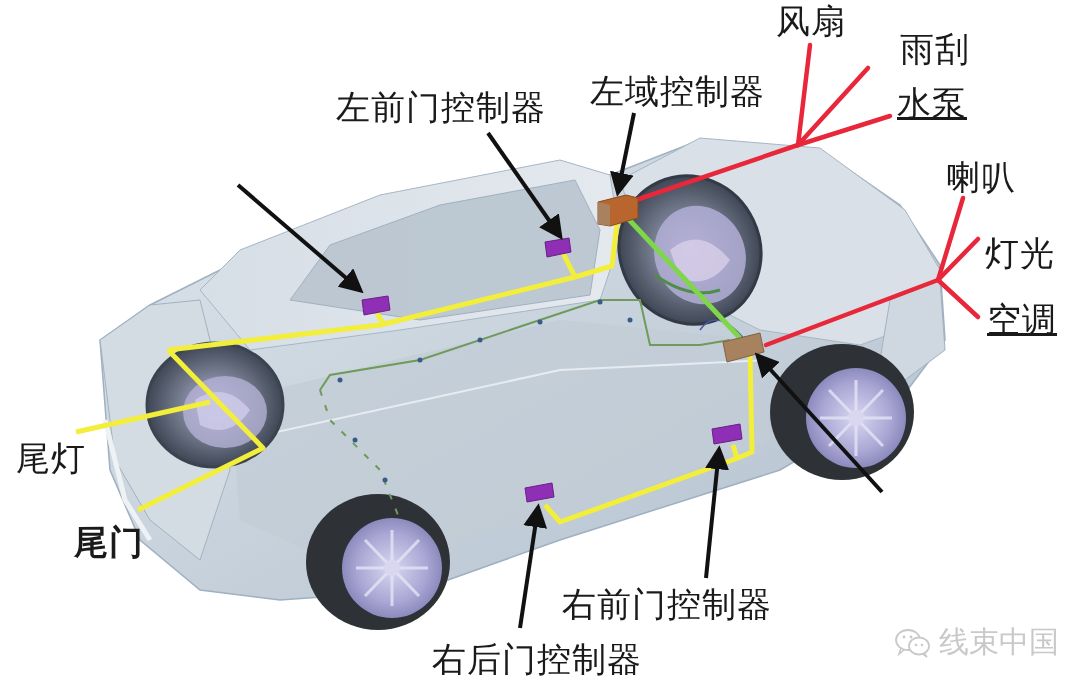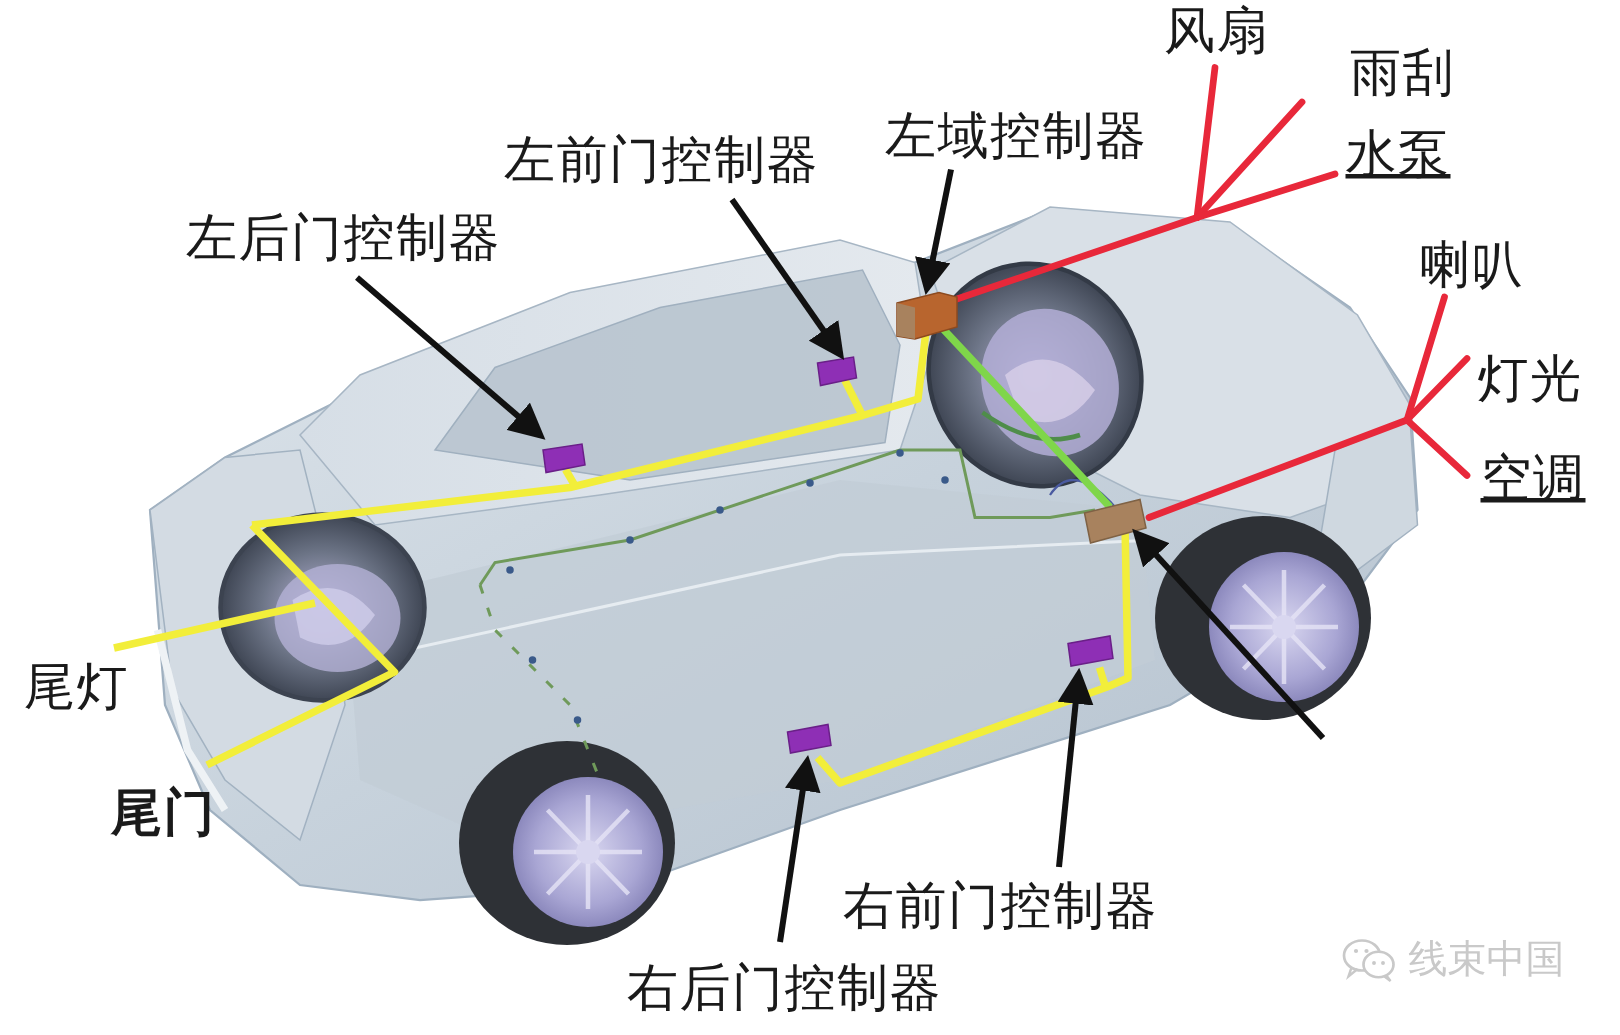--- a/index.html
+++ b/index.html
@@ -2,21 +2,21 @@
 <html><head>
 <meta charset="utf-8">
 <style>
   html, body { margin: 0; padding: 0; background: #ffffff; }
   body { width: 1080px; height: 690px; position: relative; overflow: hidden;
          font-family: "DejaVu Serif", "Liberation Serif", serif; }
   #stage { position: absolute; left: 0; top: 0; width: 1080px; height: 690px; }
   .label { position: absolute; font-size: 34px; color: #1a1a1a; white-space: nowrap;
            font-family: "DejaVu Serif", "Liberation Serif", serif; letter-spacing: 1px; line-height: 1; }
   .watermark { position: absolute; left: 893px; top: 622px; display: flex; align-items: center; gap: 6px;
-               color: #c9c9c9; font-size: 26px; font-family: "DejaVu Sans", "Liberation Sans", sans-serif; }
+               color: #c9c9c9; font-size: 30px; font-family: "DejaVu Sans", "Liberation Sans", sans-serif; }
   .watermark svg { display: block; }
 </style>
 </head>
 <body>
 
 <div id="stage">
   <svg width="1080" height="690" viewBox="0 0 1080 690" xmlns="http://www.w3.org/2000/svg">
     <defs>
       <linearGradient id="bodyGrad" x1="0" y1="0" x2="1" y2="1">
         <stop offset="0" stop-color="#dfe6ec"></stop>
@@ -170,31 +170,30 @@
       <line x1="634" y1="113" x2="618" y2="192" marker-end="url(#arrowHead)"></line>
       <line x1="882" y1="492" x2="758" y2="356" marker-end="url(#arrowHead)"></line>
       <line x1="706" y1="578" x2="719" y2="450" marker-end="url(#arrowHead)"></line>
       <line x1="520" y1="628" x2="538" y2="508" marker-end="url(#arrowHead)"></line>
     </g>
   </svg>
 
   
   <div class="label" style="left:590px; top:74px;">左域控制器</div>
   <div class="label" style="left:336px; top:90px;">左前门控制器</div>
-  <div class="label" style="left:124px; top:142px;">左后门控制器</div>
   <div class="label" style="left:776px; top:4px;">风扇</div>
   <div class="label" style="left:872px; top:32px;margin-left:28px;">雨刮</div>
   <div class="label" style="left:897px; top:86px;text-decoration:underline;">水泵</div>
   <div class="label" style="left:946px; top:160px;">喇叭</div>
   <div class="label" style="left:985px; top:224px;margin-top:12px;">灯光</div>
   <div class="label" style="left:987px; top:302px;text-decoration:underline;">空调</div>
   <div class="label" style="left:16px;  top:441px;">尾灯</div>
   <div class="label" style="left:74px;  top:525px;font-weight:bold;">尾门</div>
   <div class="label" style="left:562px; top:587px;">右前门控制器</div>
-  <div class="label" style="left:418px; top:642px;">右后门控制器</div>
+  <div class="label" style="left:432px; top:642px;">右后门控制器</div>
 
   
   <div class="watermark">
     <span>
       <svg width="40" height="32" viewBox="0 0 40 32">
         <ellipse cx="15" cy="13" rx="12" ry="10" fill="none" stroke="#c9c9c9" stroke-width="1.8"></ellipse>
         <path d="M8,21 L6,27 L12,22" fill="none" stroke="#c9c9c9" stroke-width="1.6"></path>
         <ellipse cx="26" cy="19" rx="10" ry="8.5" fill="#fff" stroke="#c9c9c9" stroke-width="1.8"></ellipse>
         <path d="M31,26 L34,30 L30,27" fill="none" stroke="#c9c9c9" stroke-width="1.6"></path>
         <circle cx="11" cy="10" r="1.4" fill="#c9c9c9"></circle>

